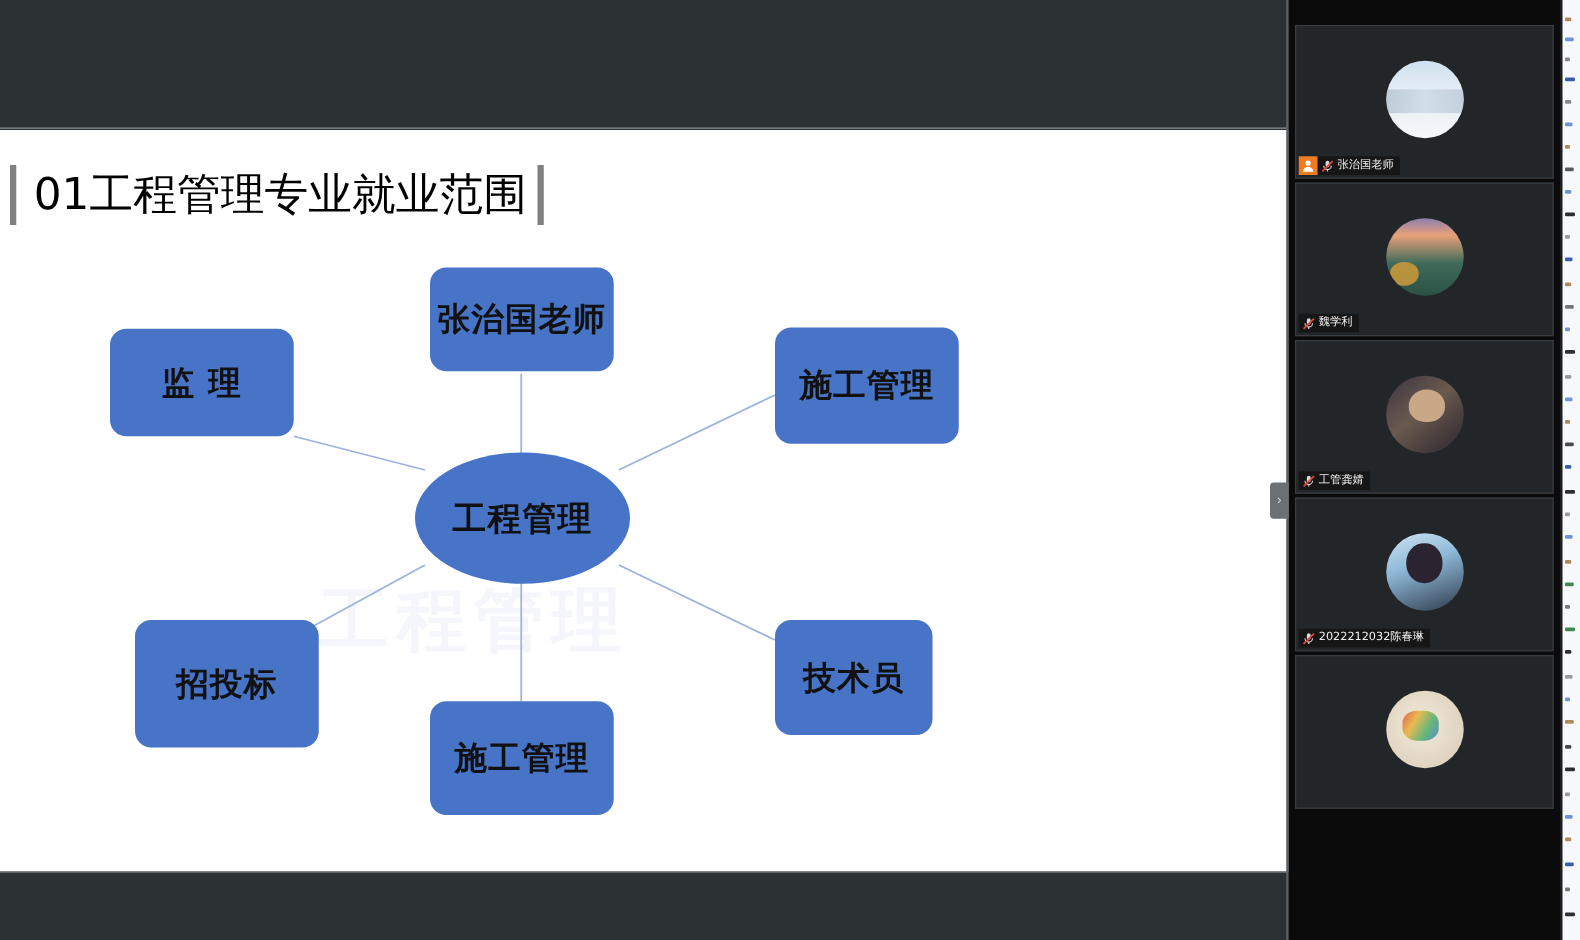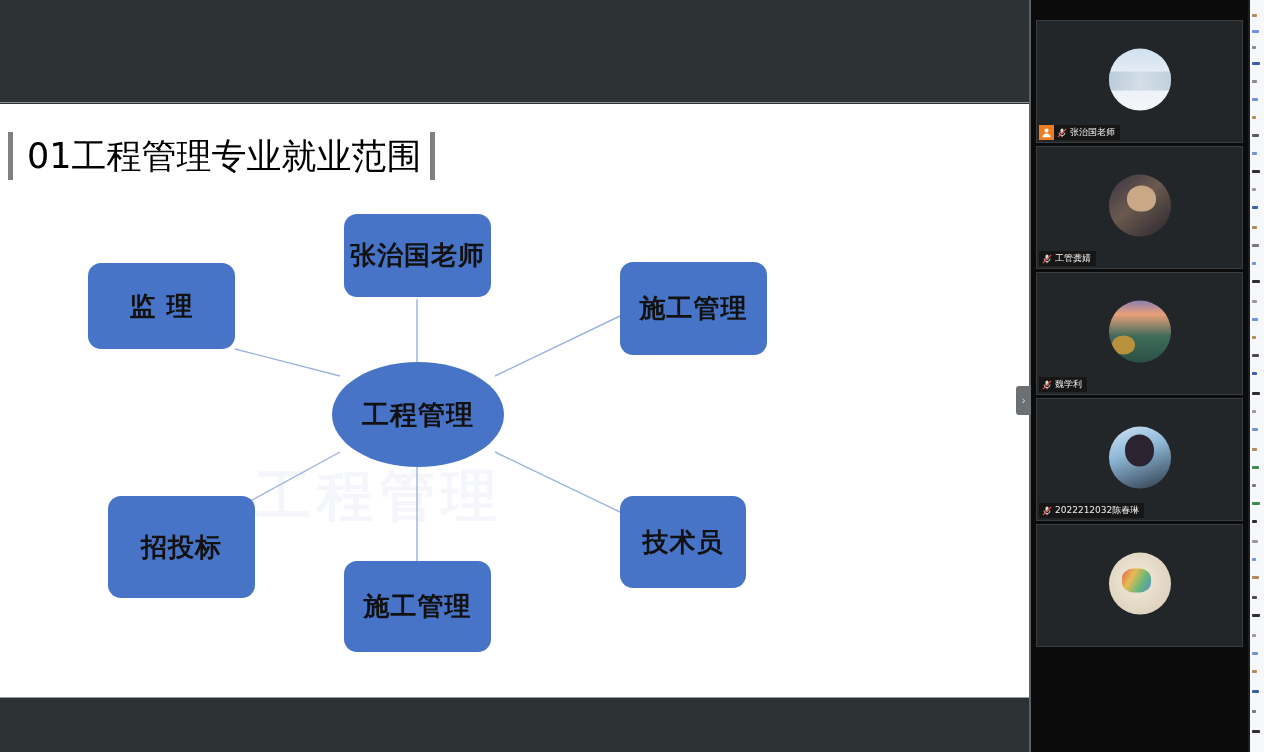--- a/index.html
+++ b/index.html
@@ -322,46 +322,46 @@
             <line x1="8" y1="11.2" x2="8" y2="13.6" stroke="#dcdcdc" stroke-width="1.2"></line>
             <line x1="2.5" y1="13.5" x2="13.5" y2="2.5" stroke="#e04a3c" stroke-width="1.8"></line>
           </svg>
         </span>
         <span class="name-text">张治国老师</span>
       </div>
     </div>
 
 
     <div class="tile">
+      <div class="avatar av-land"></div>
+      <div class="name-tag">
+        <span class="mic">
+          <svg width="12" height="12" viewBox="0 0 16 16">
+            <rect x="6" y="2" width="4" height="7" rx="2" fill="#dcdcdc"></rect>
+            <path d="M4 7.5a4 4 0 0 0 8 0" stroke="#dcdcdc" stroke-width="1.2" fill="none"></path>
+            <line x1="8" y1="11.2" x2="8" y2="13.6" stroke="#dcdcdc" stroke-width="1.2"></line>
+            <line x1="2.5" y1="13.5" x2="13.5" y2="2.5" stroke="#e04a3c" stroke-width="1.8"></line>
+          </svg>
+        </span>
+        <span class="name-text">魏学利</span>
+      </div>
+    </div>
+
+    <div class="tile">
       <div class="avatar av-person"></div>
       <div class="name-tag">
         <span class="mic">
           <svg width="12" height="12" viewBox="0 0 16 16">
             <rect x="6" y="2" width="4" height="7" rx="2" fill="#dcdcdc"></rect>
             <path d="M4 7.5a4 4 0 0 0 8 0" stroke="#dcdcdc" stroke-width="1.2" fill="none"></path>
             <line x1="8" y1="11.2" x2="8" y2="13.6" stroke="#dcdcdc" stroke-width="1.2"></line>
             <line x1="2.5" y1="13.5" x2="13.5" y2="2.5" stroke="#e04a3c" stroke-width="1.8"></line>
           </svg>
         </span>
         <span class="name-text">工管龚婧</span>
-      </div>
-    </div>
-
-    <div class="tile">
-      <div class="avatar av-land"></div>
-      <div class="name-tag">
-        <span class="mic">
-          <svg width="12" height="12" viewBox="0 0 16 16">
-            <rect x="6" y="2" width="4" height="7" rx="2" fill="#dcdcdc"></rect>
-            <path d="M4 7.5a4 4 0 0 0 8 0" stroke="#dcdcdc" stroke-width="1.2" fill="none"></path>
-            <line x1="8" y1="11.2" x2="8" y2="13.6" stroke="#dcdcdc" stroke-width="1.2"></line>
-            <line x1="2.5" y1="13.5" x2="13.5" y2="2.5" stroke="#e04a3c" stroke-width="1.8"></line>
-          </svg>
-        </span>
-        <span class="name-text">魏学利</span>
       </div>
     </div>
 
     <div class="tile">
       <div class="avatar av-girl"></div>
       <div class="name-tag">
         <span class="mic">
           <svg width="12" height="12" viewBox="0 0 16 16">
             <rect x="6" y="2" width="4" height="7" rx="2" fill="#dcdcdc"></rect>
             <path d="M4 7.5a4 4 0 0 0 8 0" stroke="#dcdcdc" stroke-width="1.2" fill="none"></path>

